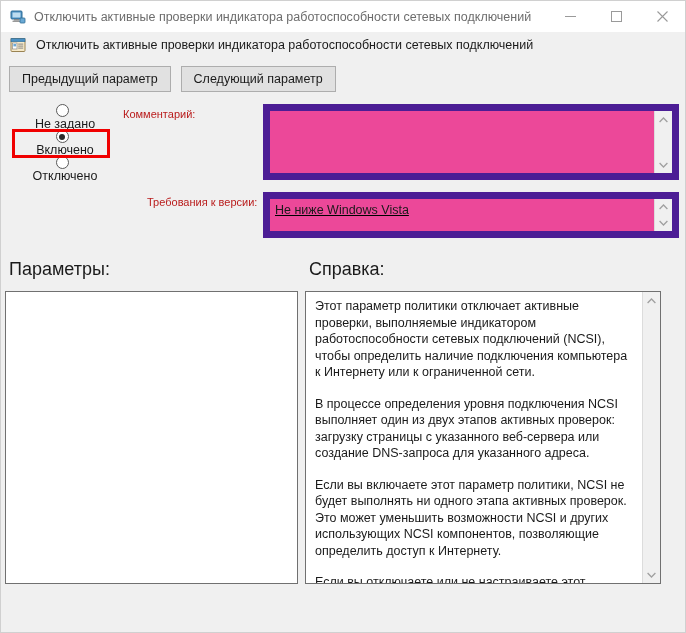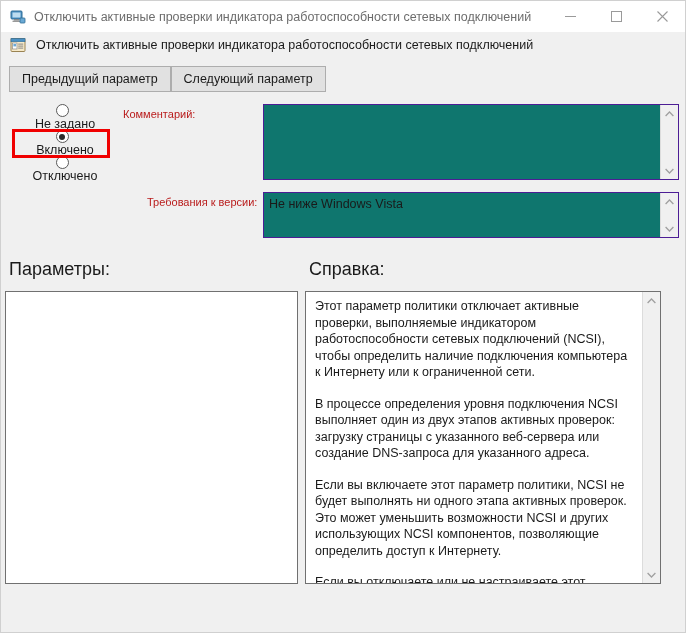--- a/index.html
+++ b/index.html
@@ -83,21 +83,21 @@
   .header-title {
     font-size: 12.5px;
     color: #1a1a1a;
     white-space: nowrap;
   }
 
   
   .navrow {
     padding: 8px 0 0 8px;
     display: flex;
-    gap: 0;
+    gap: 10px;
   }
   .btn {
     font-family: "Liberation Sans", sans-serif;
     font-size: 12.5px;
     color: #1a1a1a;
     background: #e1e1e1;
     border: 1px solid #adadad;
     padding: 0 12px;
     height: 26px;
     line-height: 24px;
@@ -167,25 +167,26 @@
     position: absolute;
     font-size: 11px;
     color: #b91c1c;
     white-space: nowrap;
   }
   #comment-label { left: 122px; top: 4px; }
   #version-label { left: 122px; top: 92px; margin-left: 24px; }
 
   .textbox {
     position: absolute;
-    background: #0f766e;
-    border: 1px solid #4c1d95;
-    box-sizing: border-box;
-    display: flex;
-    overflow: hidden;
+    background: #ec4899;
+    border: 7px solid #4c1d95;
+    box-sizing: border-box;
+    display: flex;
+    overflow: hidden;
+    text-decoration: underline;
   }
   #comment-box { left: 262px; top: 0px; width: 416px; height: 76px; }
   #version-box { left: 262px; top: 88px; width: 416px; height: 46px; }
 
   .textbox-content {
     flex: 1 1 auto;
     padding: 3px 5px;
     font-size: 12.5px;
     color: #1a1a1a;
     line-height: 16px;

